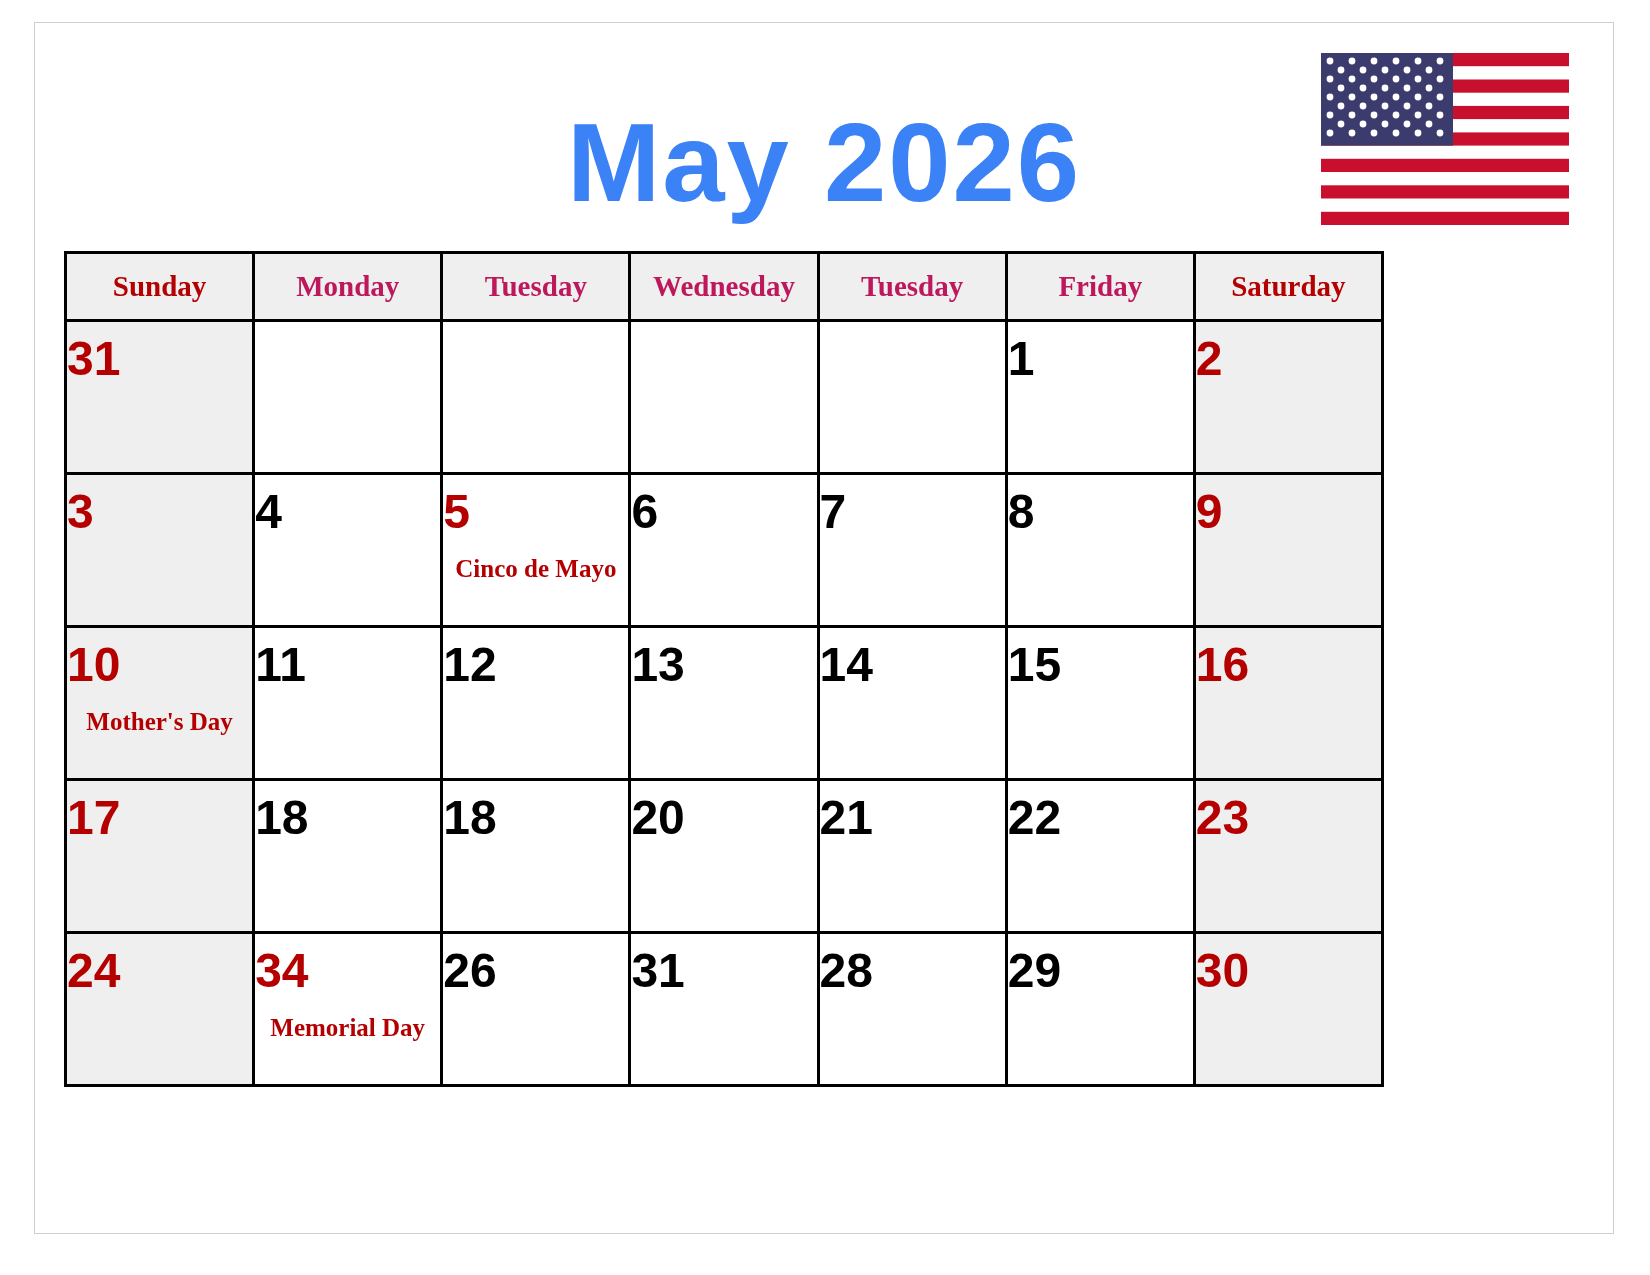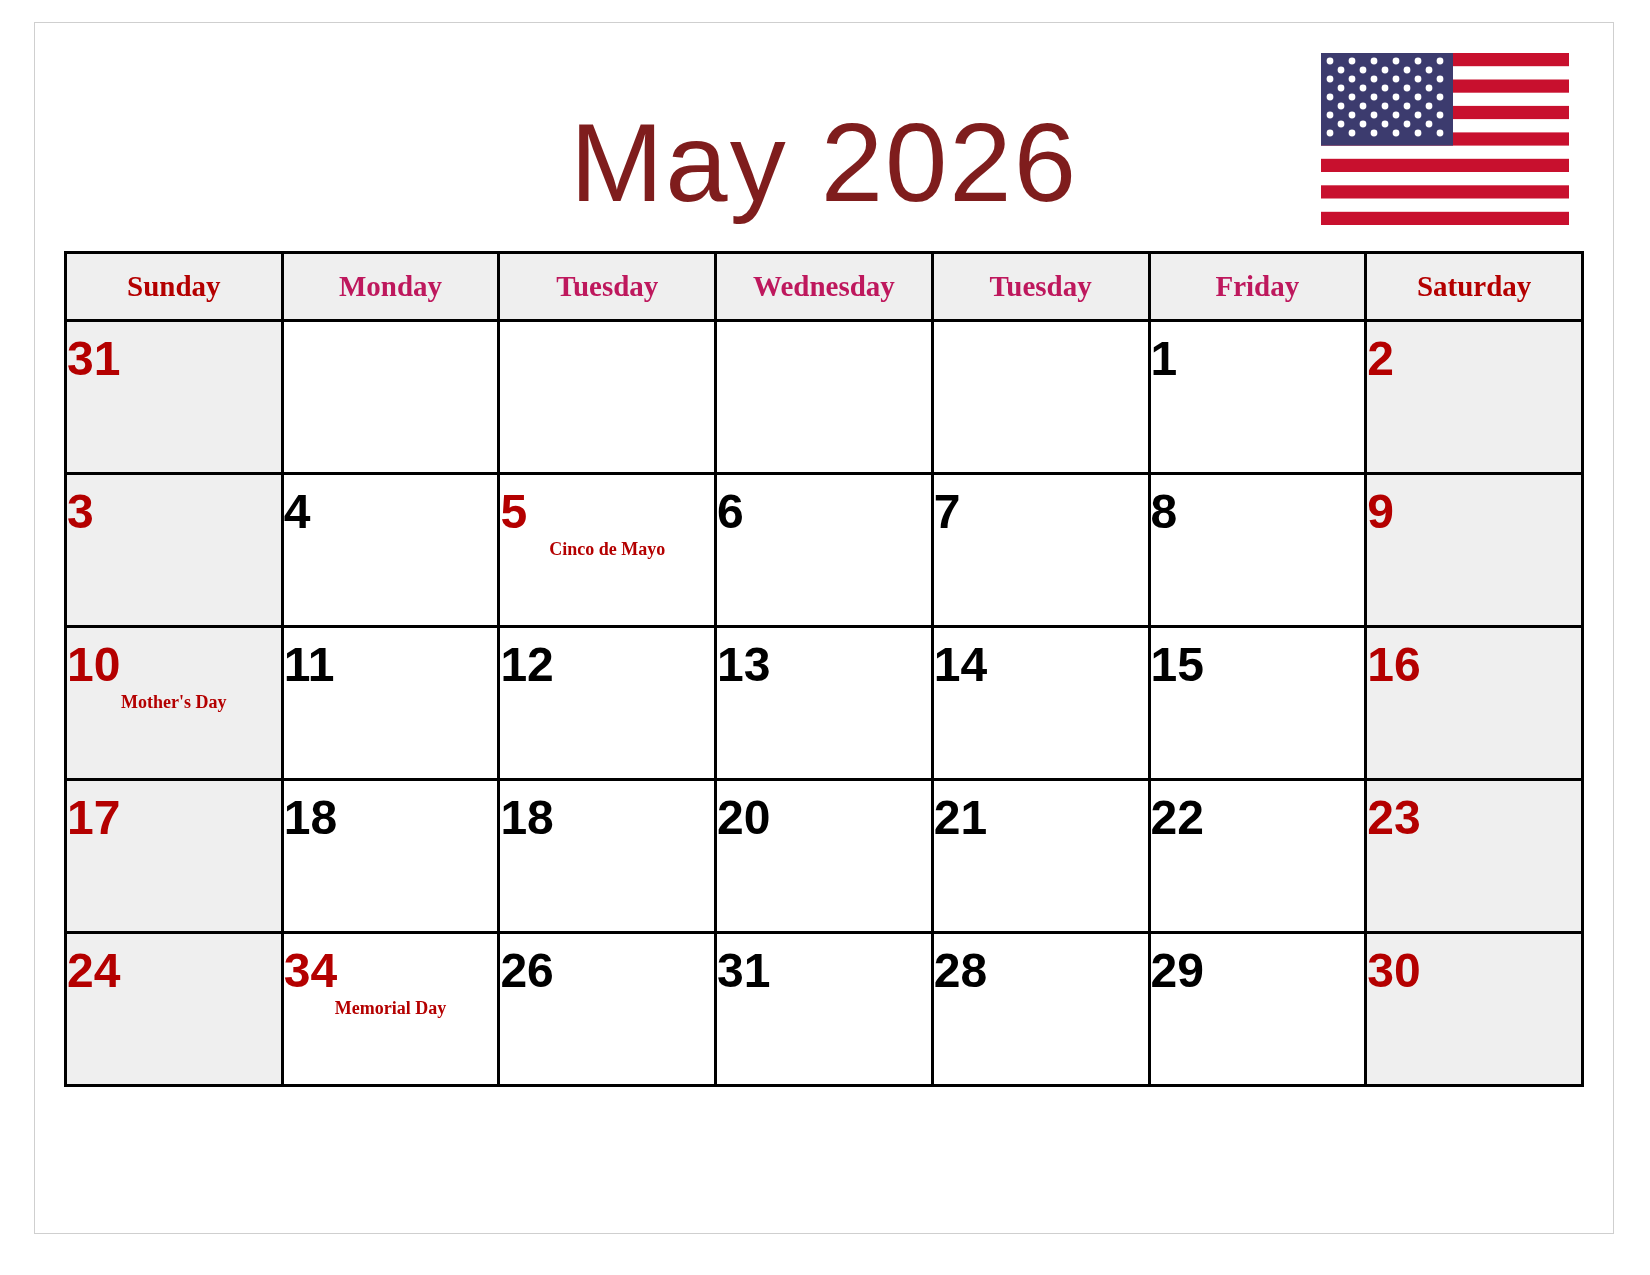--- a/index.html
+++ b/index.html
@@ -29,39 +29,39 @@
     height: 228px;
   }
   .title {
     position: absolute;
     left: 0;
     right: 0;
     top: 84px;
     text-align: center;
     font-family: "Liberation Sans", sans-serif;
     font-size: 112px;
-    font-weight: normal;
-    color: #7f1d1d;
+    font-weight: bold;
+    color: #3b82f6;
     letter-spacing: 2px;
     line-height: 1;
   }
   .flag {
     position: absolute;
     right: 44px;
     top: 30px;
     width: 248px;
     height: 172px;
   }
   .flag svg { display: block; }
 
   table.cal {
     position: absolute;
     left: 29px;
     top: 228px;
-    width: 1520px;
+    width: 1320px;
     border-collapse: collapse;
     table-layout: fixed;
   }
   table.cal td, table.cal th {
     border: 3px solid #000;
     box-sizing: border-box;
   }
   table.cal th {
     height: 68px;
     font-family: "Liberation Serif", serif;
@@ -93,24 +93,24 @@
     padding-top: 12px;
     line-height: 1.05;
   }
   .daynum.red {
     color: #b40000;
   }
   .event {
     display: block;
     text-align: center;
     font-family: "Liberation Serif", serif;
-    font-size: 18px;
+    font-size: 25px;
     font-weight: bold;
     color: #b40000;
-    margin-top: 2px;
+    margin-top: 18px;
   }
   .footer {
     position: absolute;
     left: 0;
     right: 0;
     bottom: 22px;
     text-align: center;
   }
   .footer a {
     font-family: "Liberation Serif", serif;

